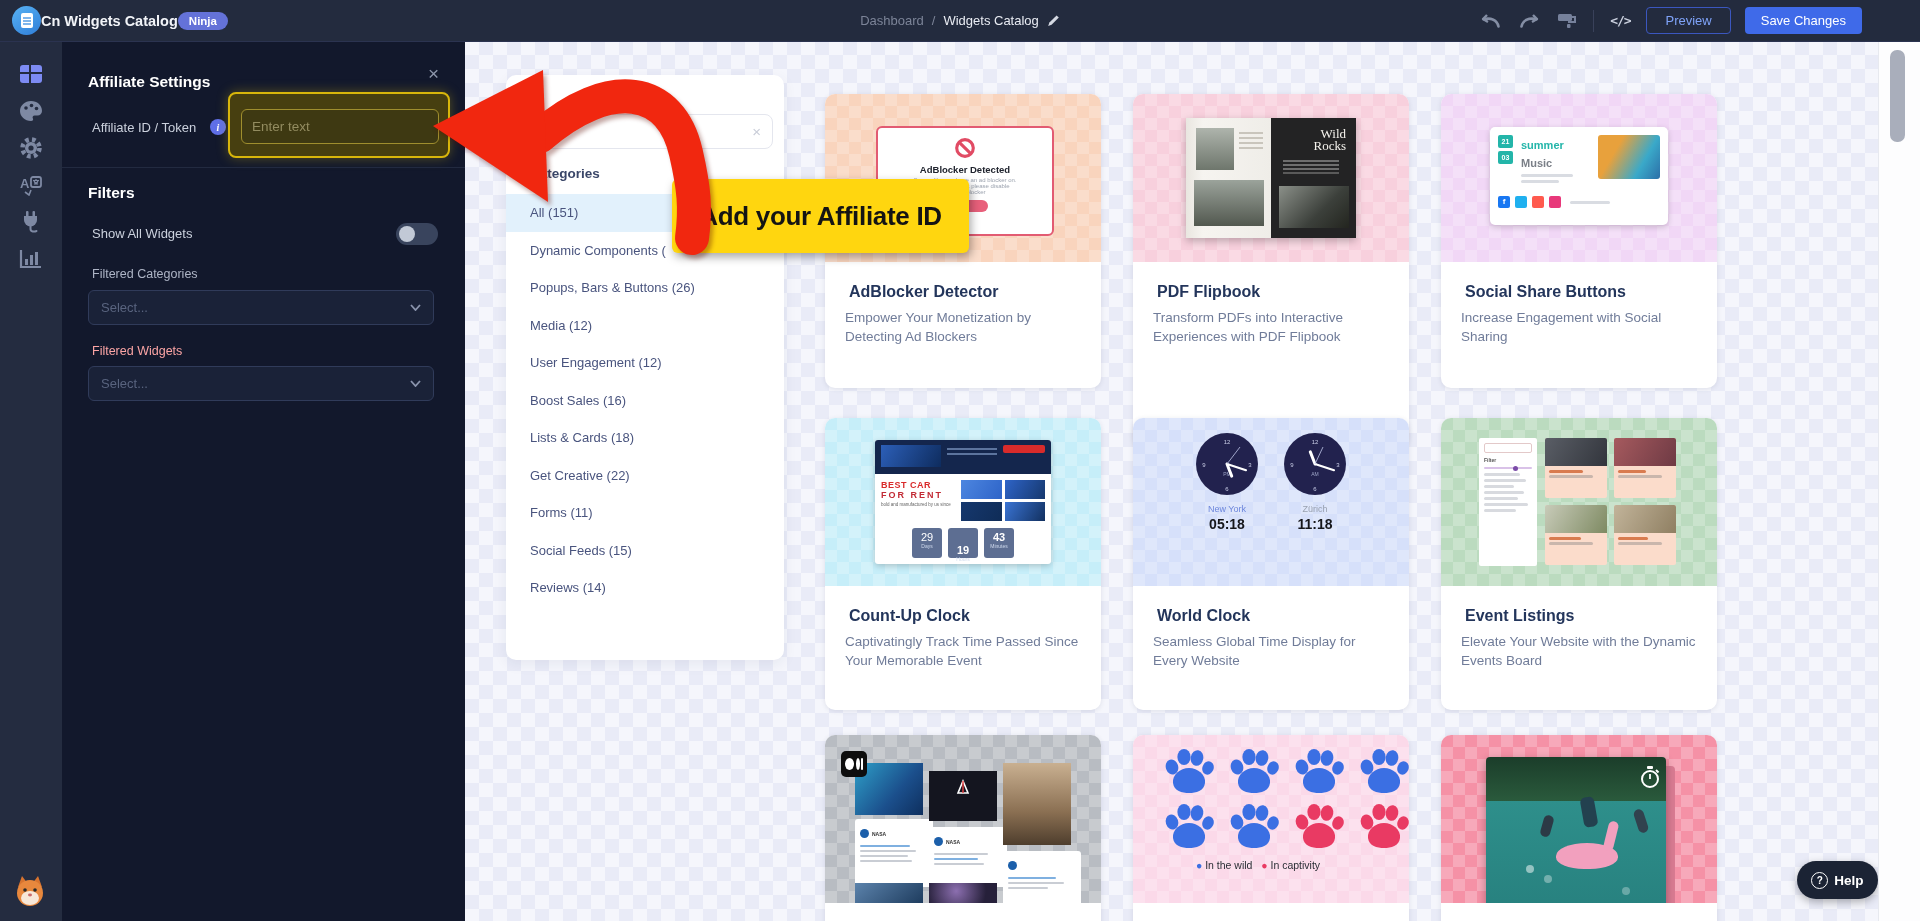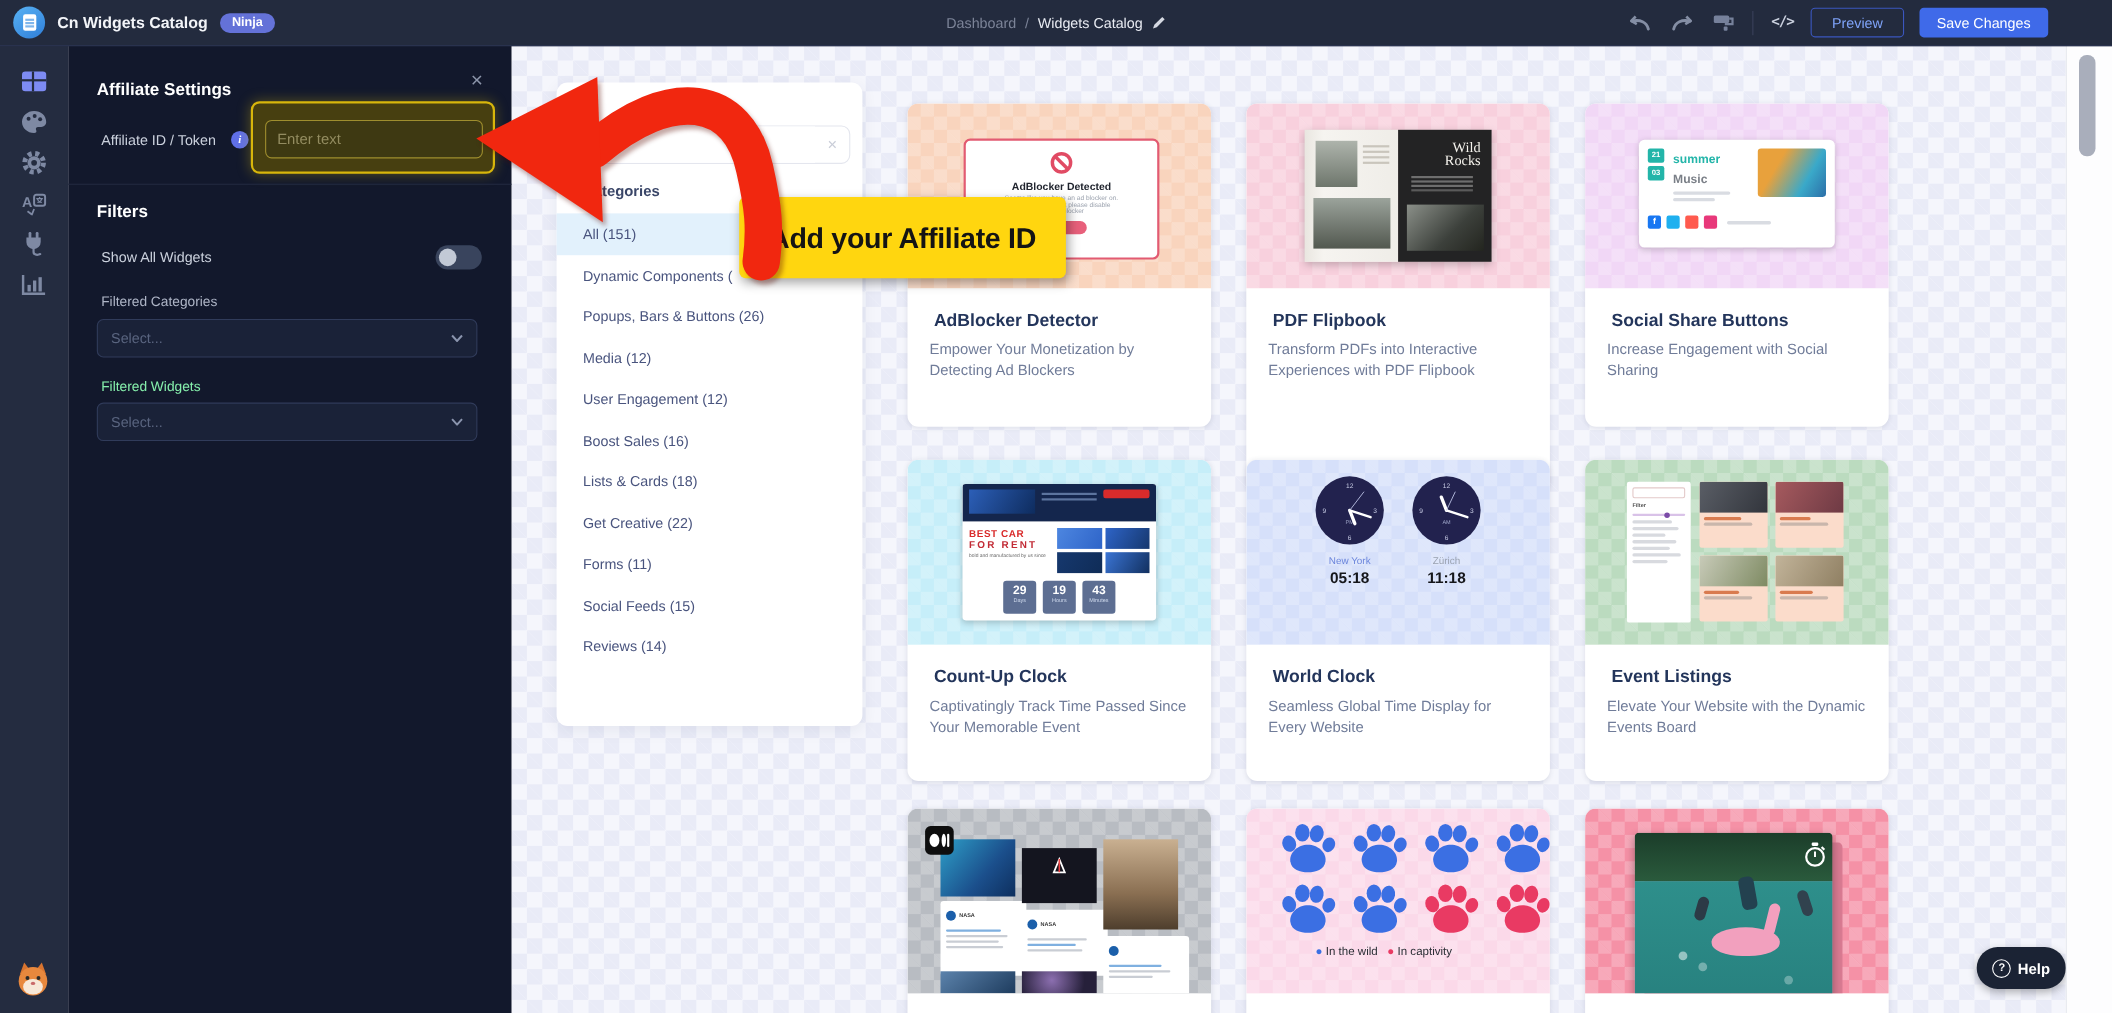--- a/index.html
+++ b/index.html
@@ -2,21 +2,21 @@
 <html><head>
 <meta charset="utf-8">
 <style>
   html,body{margin:0;padding:0;background:#fff}
   #app{position:relative;width:1920px;height:921px;overflow:hidden;
        font-family:"Liberation Sans","DejaVu Sans",sans-serif;background:#fff}
   .abs{position:absolute}
 
   
   .topbar{left:0;top:0;width:1920px;height:41px;background:#232B3E;border-bottom:1px solid #2B3350;z-index:20}
-  .tb-left{position:absolute;left:12px;top:0;height:41px;display:flex;align-items:center;gap:11px}
+  .tb-left{position:absolute;left:12px;top:0;height:41px;display:flex;align-items:center;}
   .logo{width:29px;height:29px;border-radius:50%;background:linear-gradient(145deg,#58B2F4,#2F7ED8);
         display:flex;align-items:center;justify-content:center}
   .logo .page{width:12px;height:15px;background:#fff;border-radius:2px;position:relative}
   .logo .page:before{content:"";position:absolute;left:2px;top:4px;width:8px;height:1.5px;background:#7FB6EC;box-shadow:0 3px 0 #7FB6EC,0 6px 0 #7FB6EC}
   .tb-title{color:#F2F4F8;font-size:14.5px;font-weight:bold}
   .badge{background:#6472D8;color:#fff;font-size:11.5px;font-weight:bold;padding:3px 11px;border-radius:11px}
   .crumbs{position:absolute;left:50%;top:0;transform:translateX(-50%);height:41px;display:flex;align-items:center;gap:8px;font-size:13px}
   .crumb-parent{color:#7C8498}.crumb-sep{color:#7C8498}.crumb-cur{color:#E9ECF3}
   .tb-right{position:absolute;right:58px;top:0;height:41px;display:flex;align-items:center;gap:14px}
   .tb-icn{width:24px;height:24px;display:flex;align-items:center;justify-content:center}
@@ -230,21 +230,21 @@
       </div>
 
     <div class="p-label" style="left:30px;top:226px;font-size:12.5px;color:#AEB5C6">Filtered Categories</div>
     <div class="select" style="left:26px;top:249px">
       <span>Select...</span>
       <svg width="11" height="7" viewBox="0 0 11 7">
           <polyline points="1,1 5.5,6 10,1" fill="none" stroke="#8A94AD" stroke-width="1.8"></polyline>
         </svg>
     </div>
 
-    <div class="p-label" style="left:30px;top:303px;font-size:12.5px;color:#86efac">Filtered Widgets</div>
+    <div class="p-label" style="left:30px;top:303px;font-size:12.5px;color:#fca5a5">Filtered Widgets</div>
     <div class="select" style="left:26px;top:325px">
       <span>Select...</span>
       <svg width="11" height="7" viewBox="0 0 11 7">
           <polyline points="1,1 5.5,6 10,1" fill="none" stroke="#8A94AD" stroke-width="1.8"></polyline>
         </svg>
     </div>
   </div>
 
   <div class="abs main">
 
@@ -354,25 +354,25 @@
             </div>
             <div style="flex:1;display:grid;grid-template-columns:1fr 1fr;gap:3px">
               <div style="height:19px;background:linear-gradient(120deg,#4D86E0,#2E64C8)"></div>
               <div style="height:19px;background:linear-gradient(120deg,#2E64C8,#16386E)"></div>
               <div style="height:19px;background:linear-gradient(120deg,#16386E,#0F2C57)"></div>
               <div style="height:19px;background:linear-gradient(120deg,#3A74D4,#12305F)"></div>
             </div>
           </div>
           <div style="display:flex;gap:6px;justify-content:center;margin-top:1px">
             <div style="width:30px;height:30px;background:#5D6E92;border-radius:3px;text-align:center">
-              <div style="font-size:11px;font-weight:bold;color:#fff;margin-top:3px">29</div>
+              <div style="font-size:11px;font-weight:normal;color:#fff;margin-top:3px">29</div>
               <div style="font-size:5px;color:#CFDAED">Days</div>
             </div>
             <div style="width:30px;height:30px;background:#5D6E92;border-radius:3px;text-align:center">
-              <div style="font-size:11px;font-weight:bold;color:#fff;margin-top:3px">19</div>
+              <div style="font-size:11px;font-weight:bold;color:#fff;margin-top:16px">19</div>
               <div style="font-size:5px;color:#CFDAED">Hours</div>
             </div>
             <div style="width:30px;height:30px;background:#5D6E92;border-radius:3px;text-align:center">
               <div style="font-size:11px;font-weight:bold;color:#fff;margin-top:3px">43</div>
               <div style="font-size:5px;color:#CFDAED">Minutes</div>
             </div>
           </div>
         </div>
       </div>
       <div class="c-title">Count-Up Clock</div>

